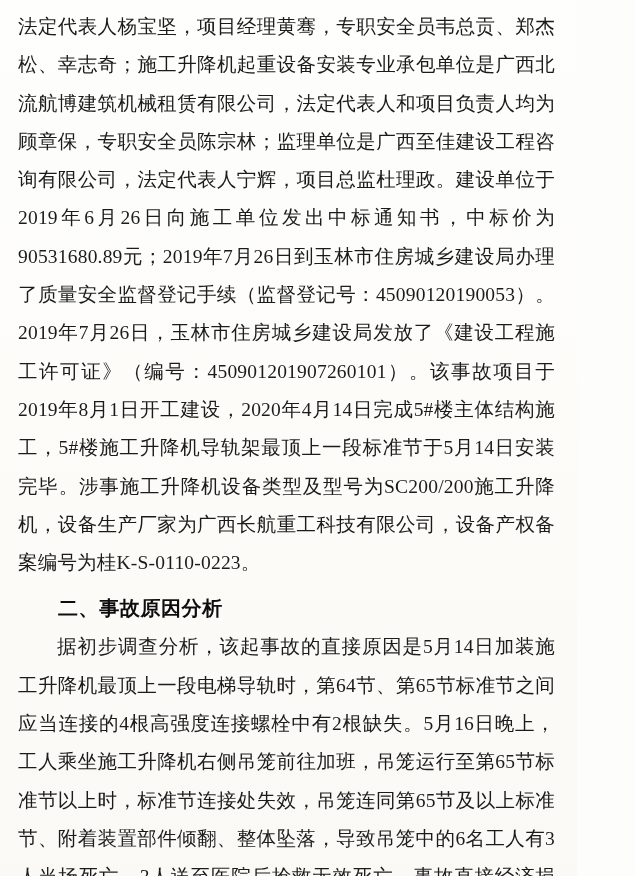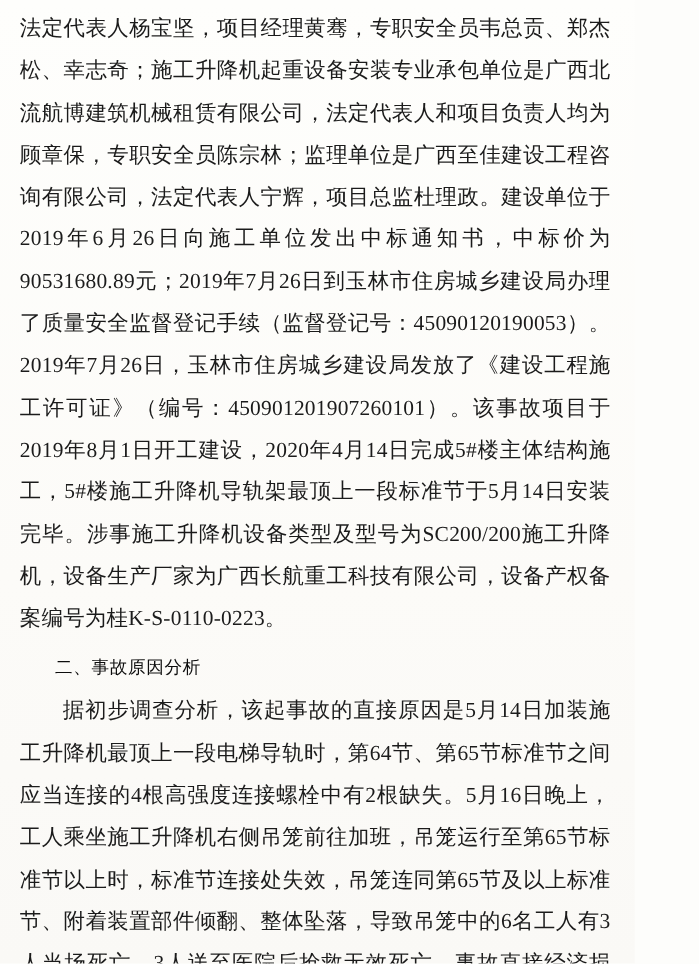--- a/index.html
+++ b/index.html
@@ -28,23 +28,23 @@
     text-align: justify;
     text-justify: inter-ideograph;
     letter-spacing: 0.2px;
     margin: 0;
     color: #141414;
   }
   .para.indent {
     text-indent: 2em;
   }
   .heading {
-    font-size: 16px;
+    font-size: 20px;
     line-height: 40px;
-    font-weight: normal;
+    font-weight: bold;
     margin: 6px 0 0 0;
     text-indent: 2em;
     letter-spacing: 0.6px;
     color: #0d0d0d;
   }
   .block-gap {
     height: 6px;
   }
   .soft {
     color: #1b1b1b;

